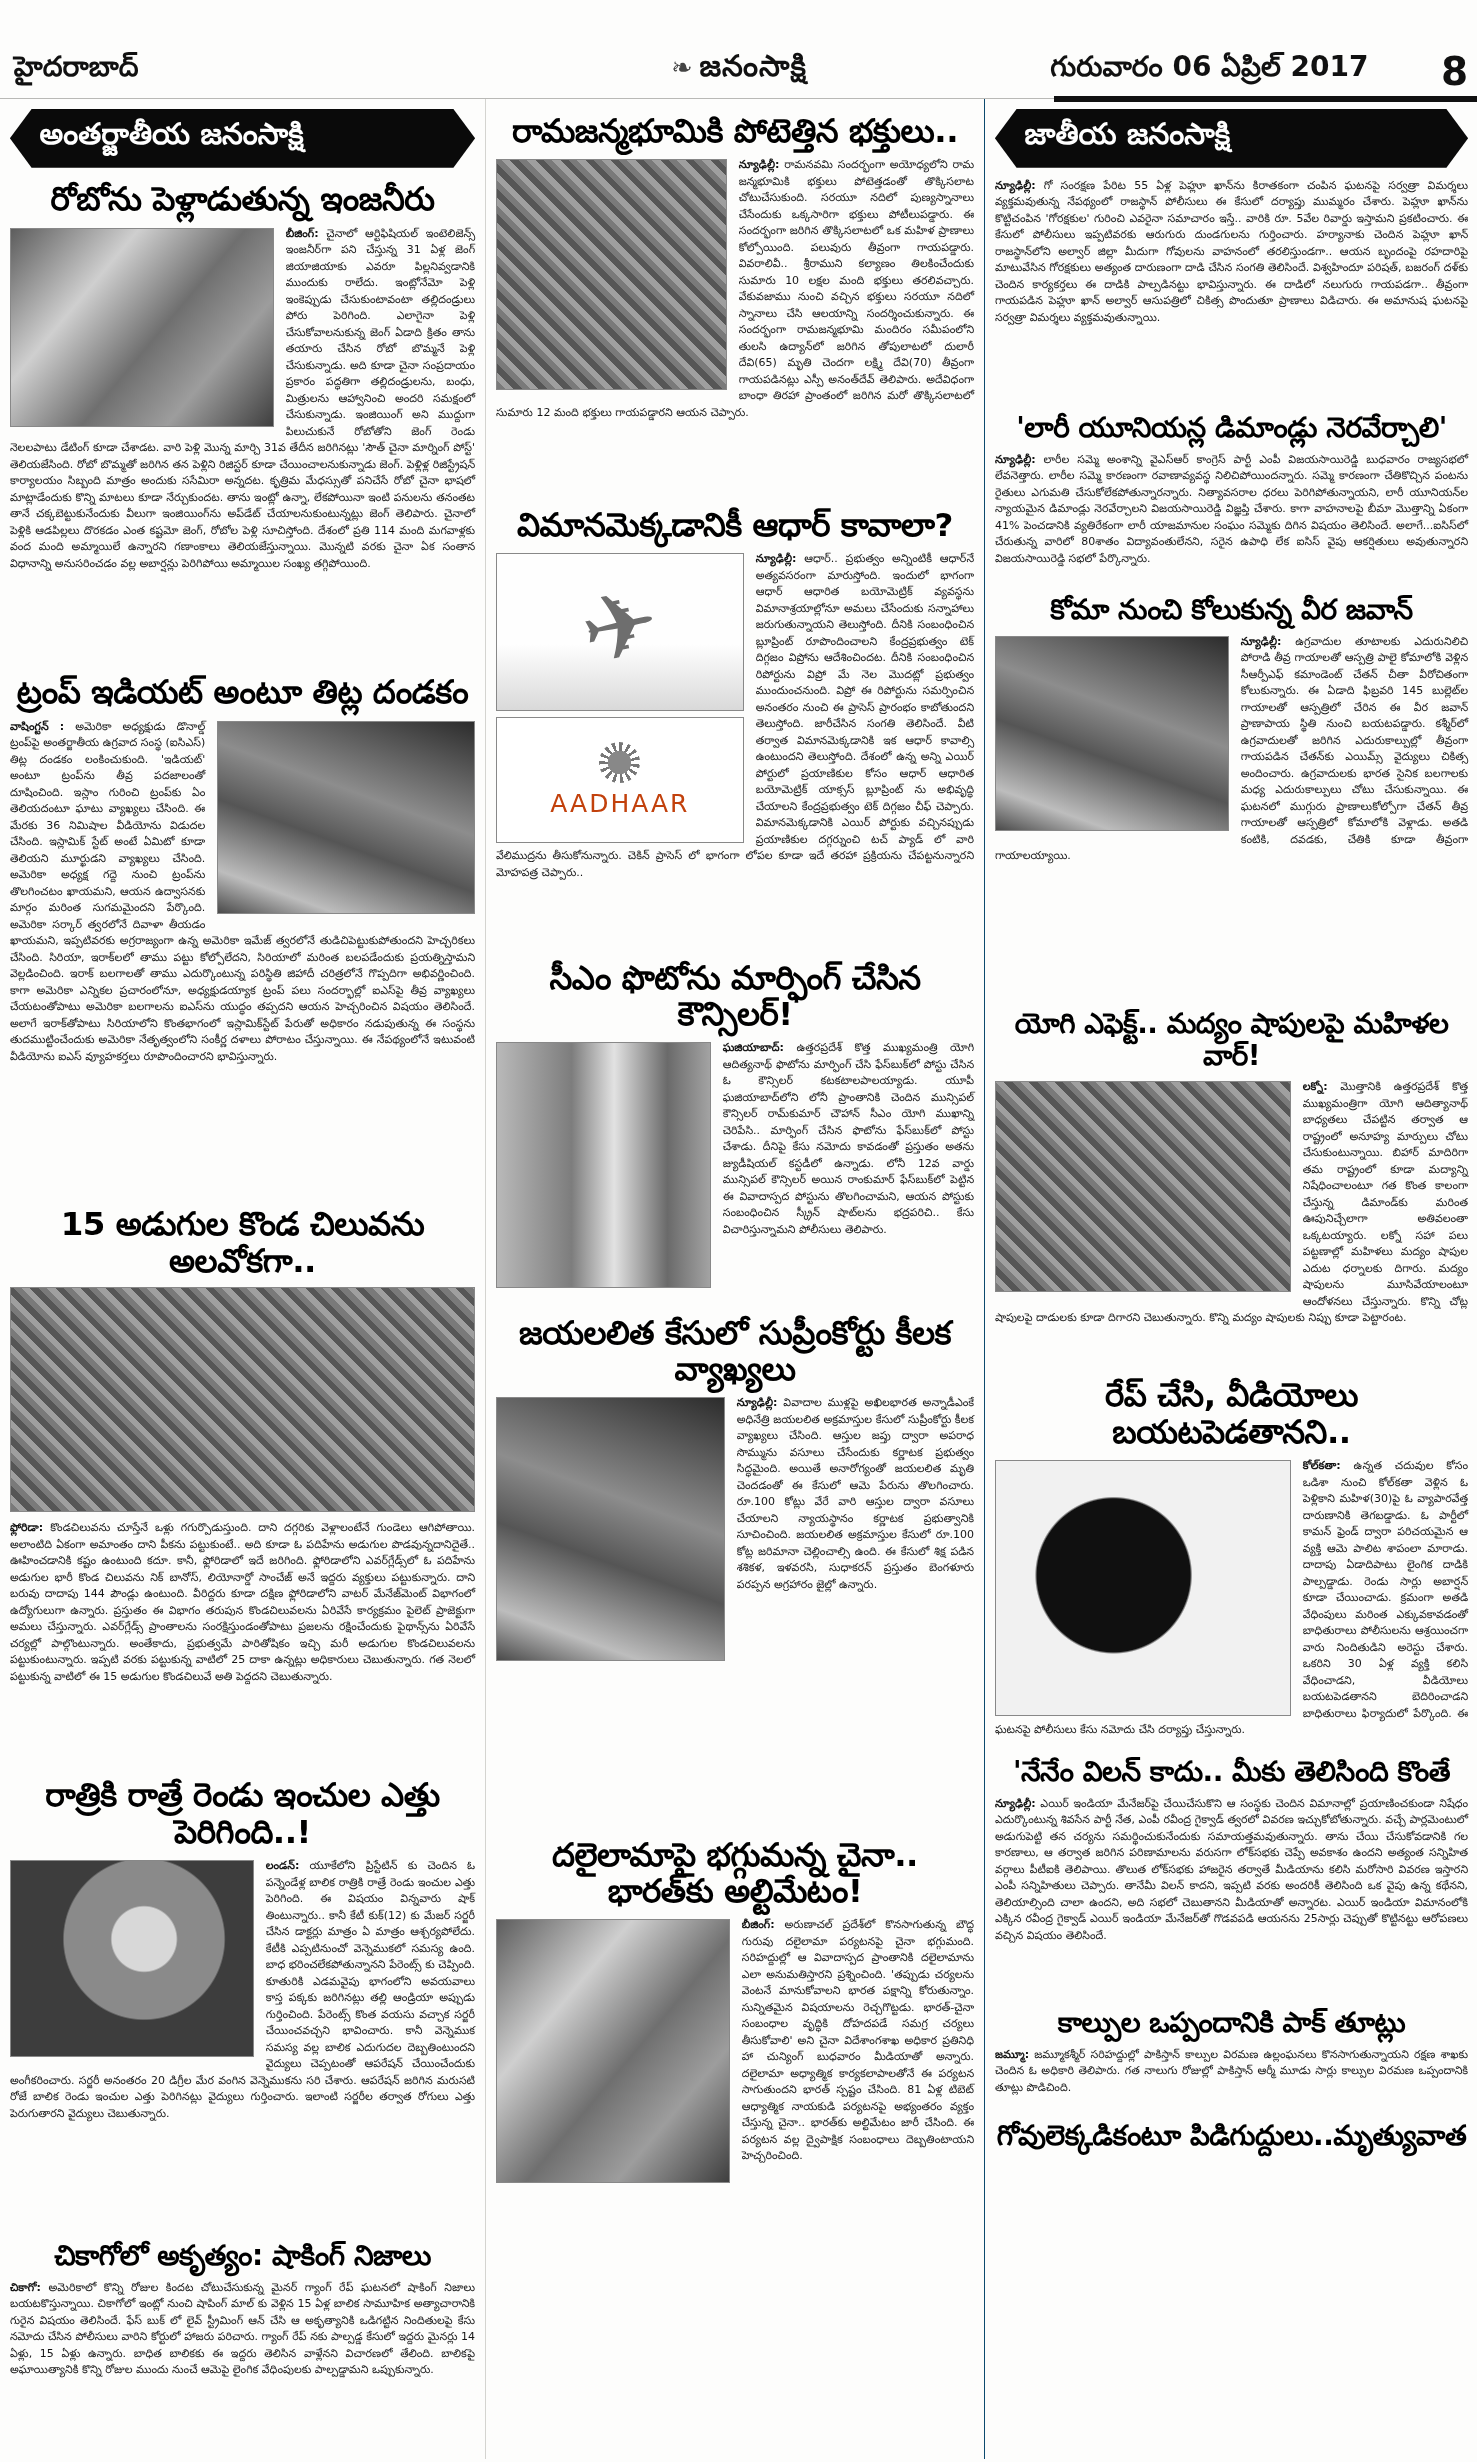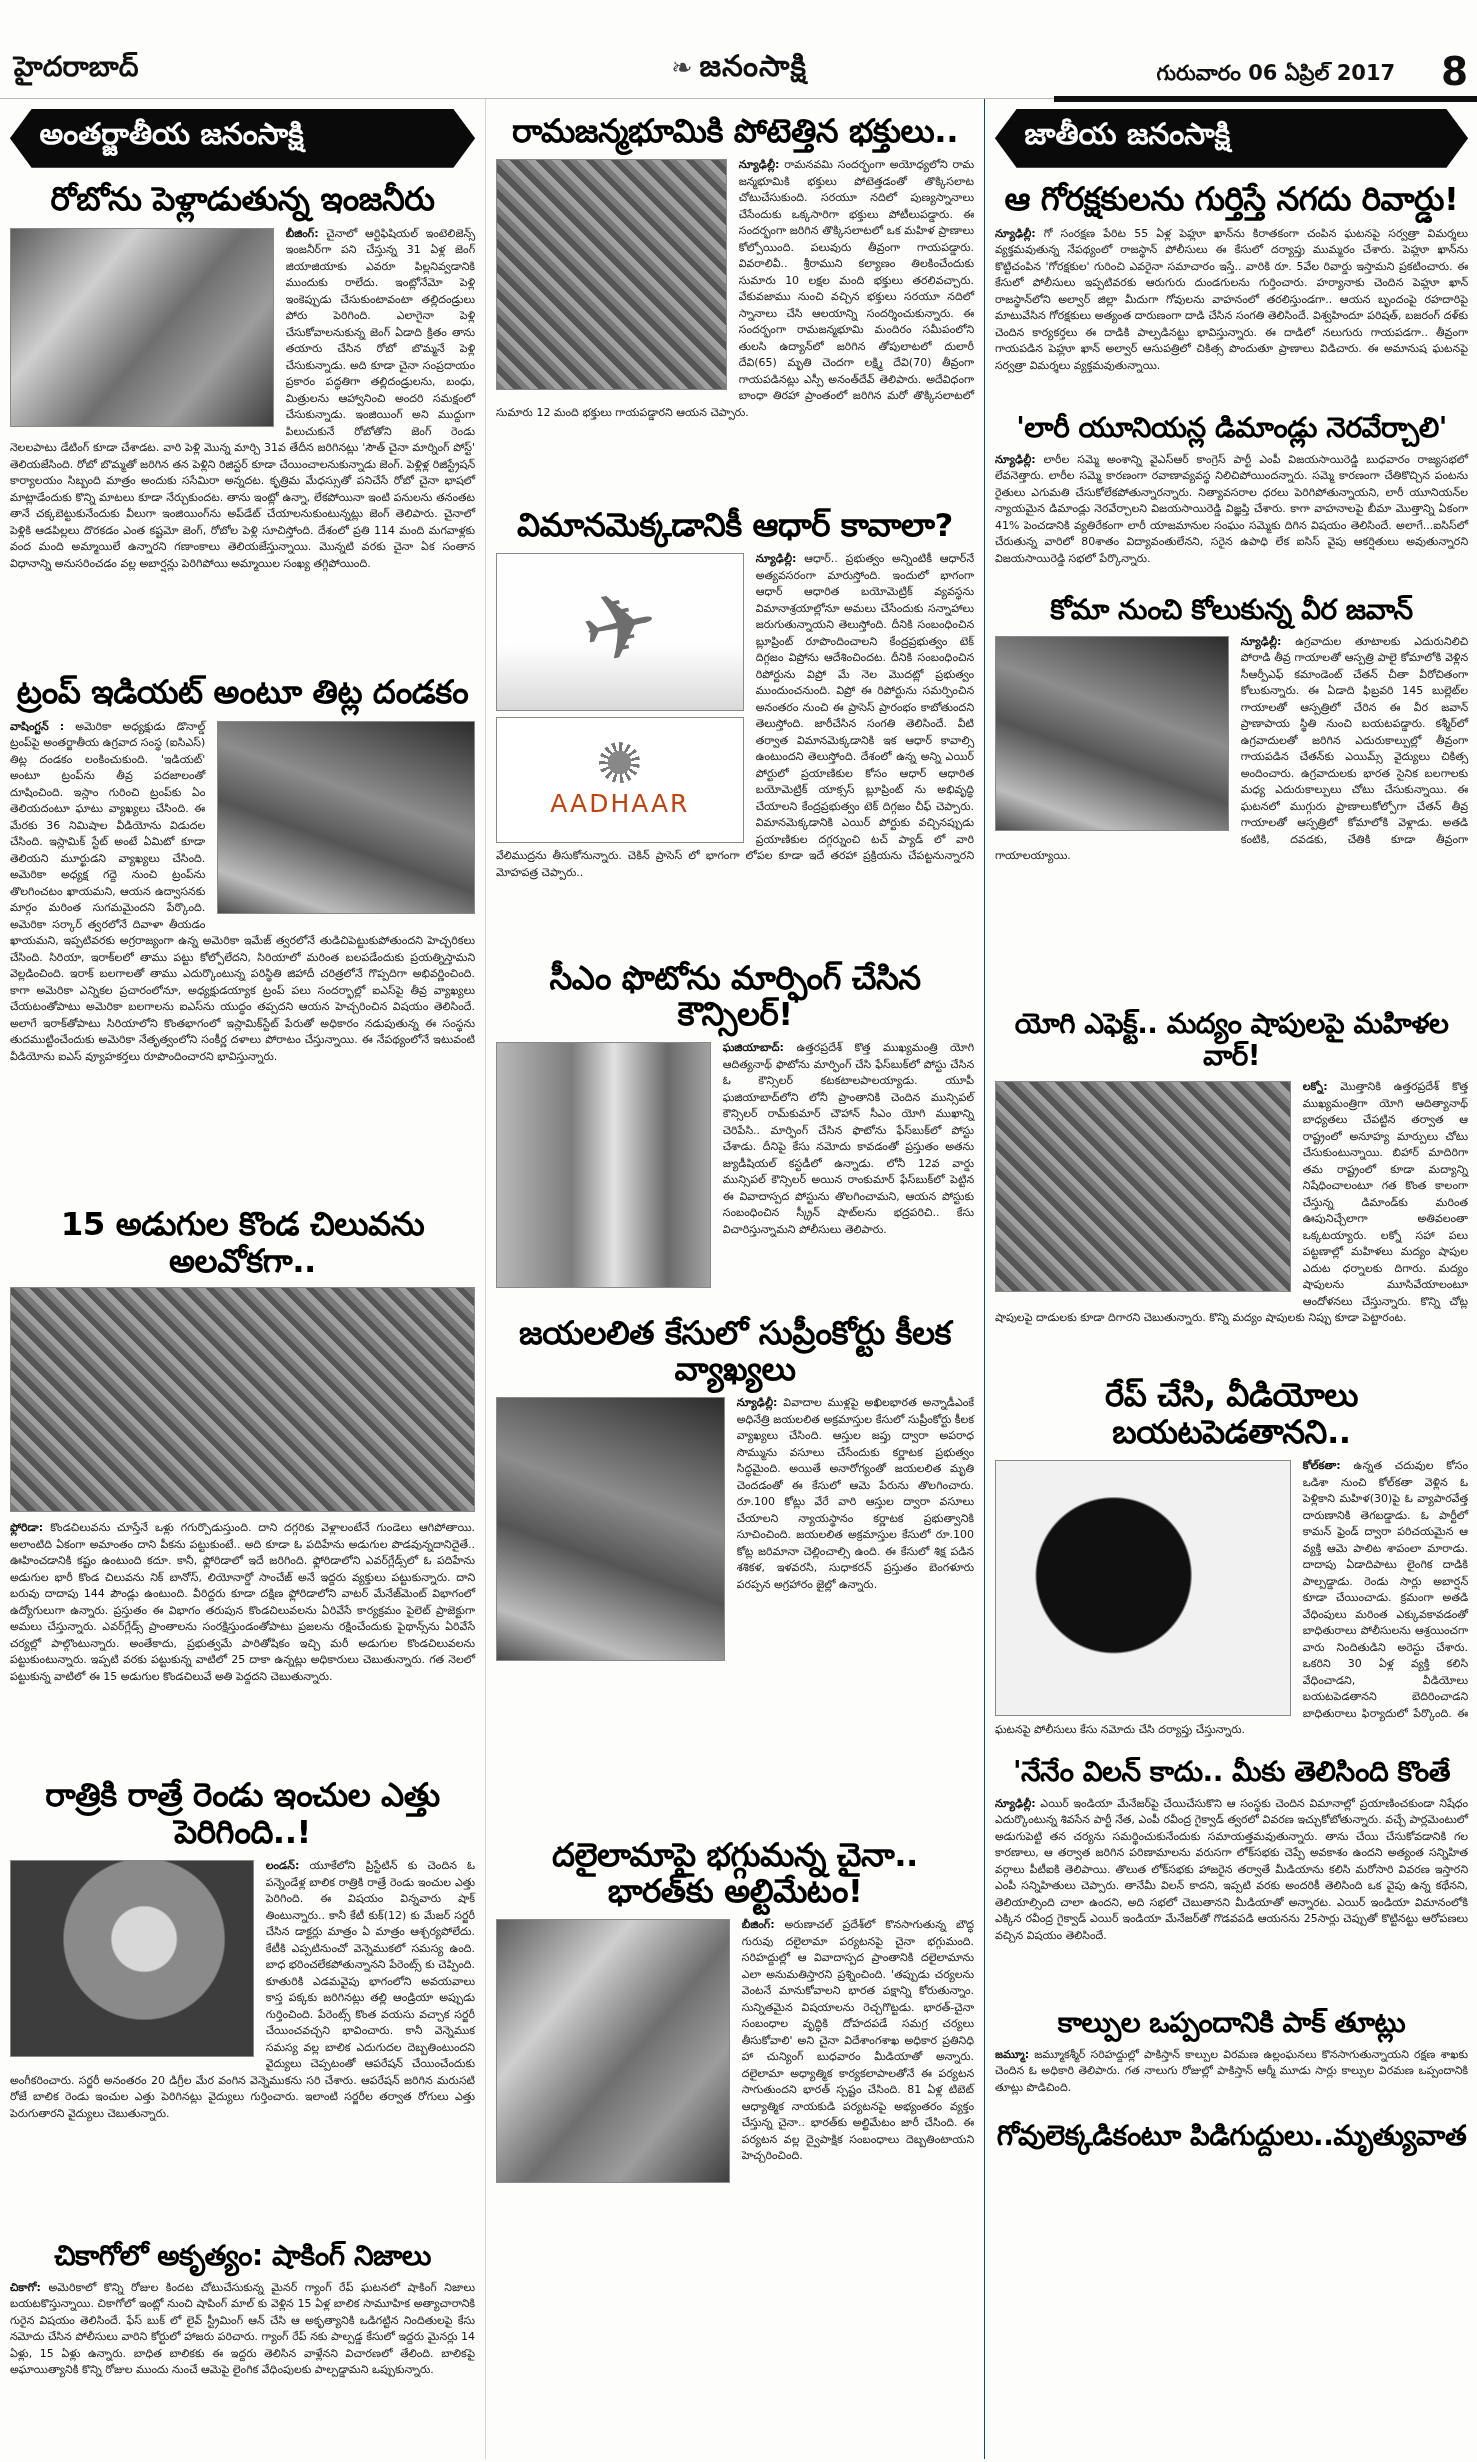--- a/index.html
+++ b/index.html
@@ -5,21 +5,21 @@
   * { margin:0; padding:0; box-sizing:border-box; }
   html,body { background:#e9e9e7; }
   body { font-family:"DejaVu Sans", sans-serif; }
   .page { position:relative; width:1478px; height:2463px; margin:0 auto; background:#fdfdfc; color:#111; overflow:hidden; }
 
   
   .page-header { position:relative; height:99px; border-bottom:1px solid #b9b9b6; display:flex; align-items:flex-end; padding:0 13.8px 7.9px 13.8px; }
   .ph-left { font-size:28px; font-weight:bold; width:414px; }
   .ph-center { flex:1; text-align:center; font-size:29.6px; font-weight:bold; letter-spacing:1px; }
   .ph-logo { font-size:25.6px; color:#444; margin-right:5.9px; }
-  .ph-right { width:414px; text-align:right; font-size:21px; font-weight:bold; }
+  .ph-right { width:414px; font-size:28px; font-weight:bold; }
   .ph-pageno { position:absolute; right:9.9px; bottom:3.9px; font-size:39px; font-weight:bold; }
   .ph-right-date { margin-right:69px; }
   .header-black-bar { position:absolute; right:0; bottom:-3.9px; width:424px; height:5.9px; background:#111; }
 
   
   .columns { display:flex; height:2360px; }
   .col { padding:7.9px 7.9px 0 7.9px; overflow:hidden; }
   .col-left  { width:485px; }
   .col-mid   { width:500px; border-left:1px solid #d4d4d0; border-right:1px solid #0c4a6e; }
   .col-right { width:493px; }
@@ -172,21 +172,20 @@
           <span class="dateline">బీజింగ్:</span>
           <span>అరుణాచల్ ప్రదేశ్‌లో కొనసాగుతున్న బౌద్ధ గురువు దలైలామా పర్యటనపై చైనా భగ్గుమంది. సరిహద్దుల్లో ఆ వివాదాస్పద ప్రాంతానికి దలైలామాను ఎలా అనుమతిస్తారని ప్రశ్నించింది. 'తప్పుడు చర్యలను వెంటనే మానుకోవాలని భారత పక్షాన్ని కోరుతున్నాం. సున్నితమైన విషయాలను రెచ్చగొట్టడు. భారత్-చైనా సంబంధాల వృద్ధికి దోహదపడే సమగ్ర చర్యలు తీసుకోవాలి' అని చైనా విదేశాంగశాఖ అధికార ప్రతినిధి హా చున్యింగ్ బుధవారం మీడియాతో అన్నారు. దలైలామా అధ్యాత్మిక కార్యకలాపాలతోనే ఈ పర్యటన సాగుతుందని భారత్ స్పష్టం చేసింది. 81 ఏళ్ల టిబెట్ ఆధ్యాత్మిక నాయకుడి పర్యటనపై అభ్యంతరం వ్యక్తం చేస్తున్న చైనా.. భారత్‌కు అల్టిమేటం జారీ చేసింది. ఈ పర్యటన వల్ల ద్వైపాక్షిక సంబంధాలు దెబ్బతింటాయని హెచ్చరించింది.</span>
         </div>
       </div>
     </div>
 
     <div class="col col-right">
       <div class="ribbon">జాతీయ జనంసాక్షి</div>
 
       <div class="article" style="min-height:231px">
-        <div class="headline h-34">ఆ గోరక్షకులను గుర్తిస్తే నగదు రివార్డు!</div>
         <div class="body-text">
           <span class="dateline">న్యూఢిల్లీ:</span>
           <span>గో సంరక్షణ పేరిట 55 ఏళ్ల పెహ్లూ ఖాన్‌ను కిరాతకంగా చంపిన ఘటనపై సర్వత్రా విమర్శలు వ్యక్తమవుతున్న నేపథ్యంలో రాజస్థాన్ పోలీసులు ఈ కేసులో దర్యాప్తు ముమ్మరం చేశారు. పెహ్లూ ఖాన్‌ను కొట్టిచంపిన 'గోరక్షకుల' గురించి ఎవరైనా సమాచారం ఇస్తే.. వారికి రూ. 5వేల రివార్డు ఇస్తామని ప్రకటించారు. ఈ కేసులో పోలీసులు ఇప్పటివరకు ఆరుగురు దుండగులను గుర్తించారు. హర్యానాకు చెందిన పెహ్లూ ఖాన్ రాజస్థాన్‌లోని అల్వార్ జిల్లా మీదుగా గోవులను వాహనంలో తరలిస్తుండగా.. ఆయన బృందంపై రహదారిపై మాటువేసిన గోరక్షకులు అత్యంత దారుణంగా దాడి చేసిన సంగతి తెలిసిందే. విశ్వహిందూ పరిషత్, బజరంగ్ దళ్‌కు చెందిన కార్యకర్తలు ఈ దాడికి పాల్పడినట్టు భావిస్తున్నారు. ఈ దాడిలో నలుగురు గాయపడగా.. తీవ్రంగా గాయపడిన పెహ్లూ ఖాన్ అల్వార్ ఆసుపత్రిలో చికిత్స పొందుతూ ప్రాణాలు విడిచారు. ఈ అమానుష ఘటనపై సర్వత్రా విమర్శలు వ్యక్తమవుతున్నాయి.</span>
         </div>
       </div>
 
       <div class="article" style="min-height:182px">
         <div class="headline h-30">'లారీ యూనియన్ల డిమాండ్లు నెరవేర్చాలి'</div>
         <div class="body-text">
           <span class="dateline">న్యూఢిల్లీ:</span>

